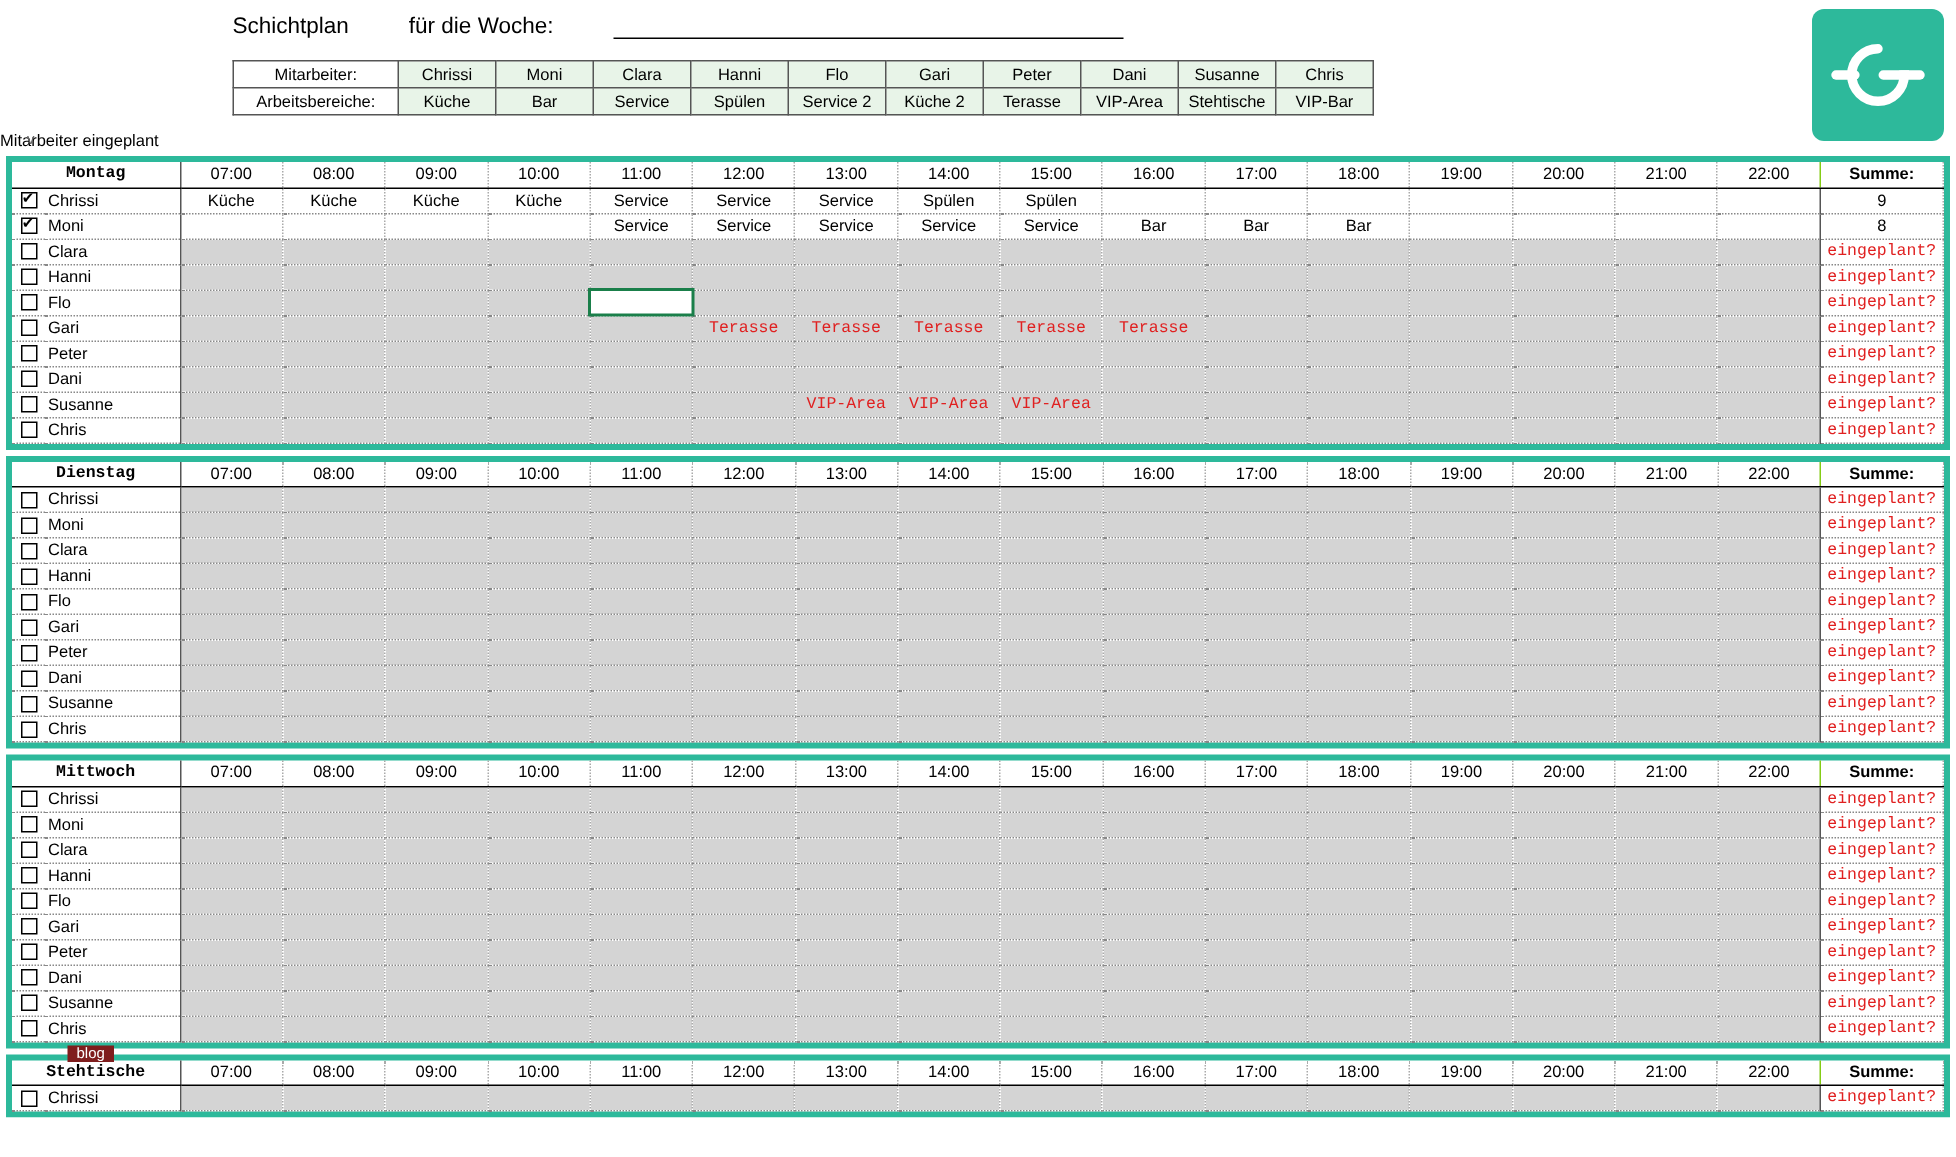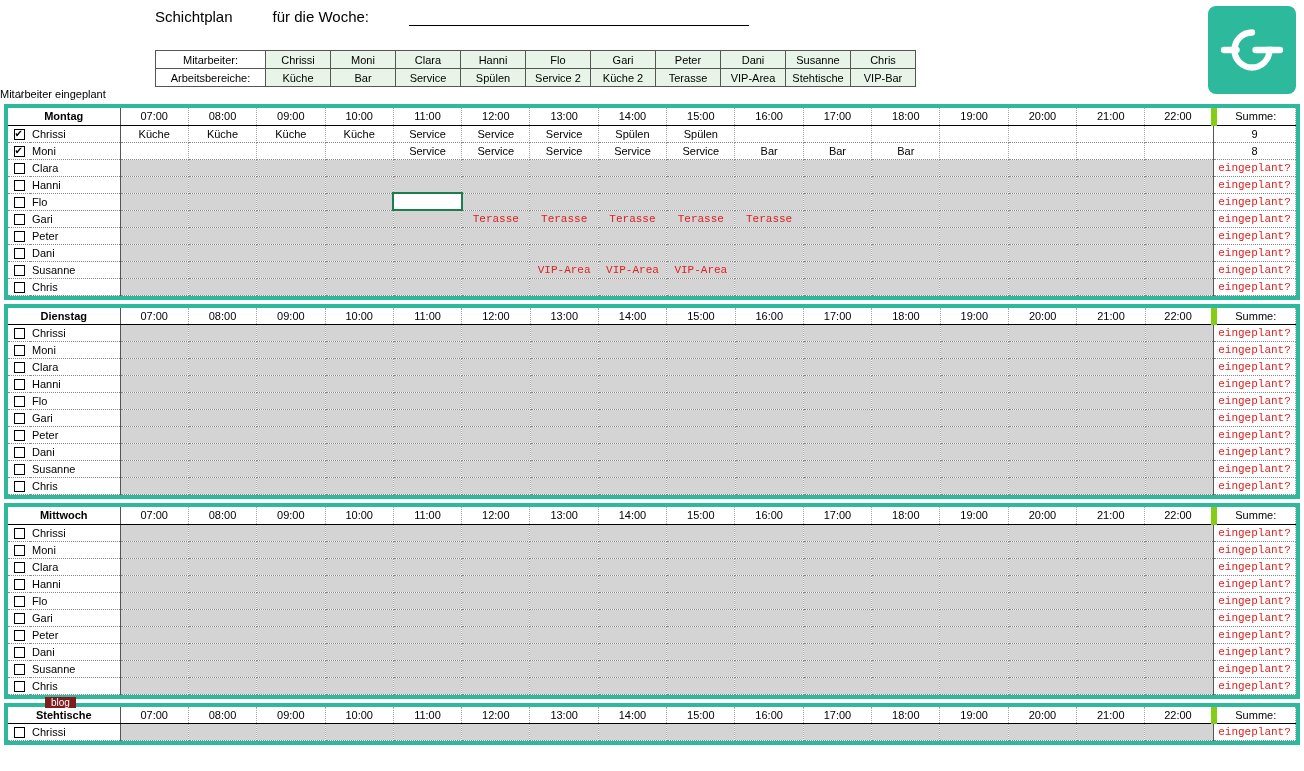--- a/index.html
+++ b/index.html
@@ -11,36 +11,36 @@
     color: #000;
     width: 1304px;
   }
   .top-area {
     position: relative;
     padding: 8px 0 8px 0;
     height: 100px;
   }
   .title-row {
     display: flex;
-    align-items: flex-start;
+    align-items: center;
     padding-left: 155px;
     gap: 40px;
   }
   .title-row .t1 { font-size: 15px; }
   .title-row .t2 { font-size: 15px; }
   .wk-line {
     border-bottom: 1px solid #000;
     width: 340px;
     height: 18px;
     display: inline-block;
   }
   .header-table {
     border-collapse: collapse;
     margin-left: 155px;
-    margin-top: 24px;
+    margin-top: 14px;
   }
   .header-table td, .header-table th {
     border: 1px solid #555;
     padding: 1px 6px;
     text-align: center;
     font-size: 11px;
     height: 18px;
     min-width: 65px;
   }
   .header-table .lbl { background: #fff; min-width: 110px; }
@@ -94,24 +94,25 @@
   }
   .day-table thead th {
     background: #fff;
     border-bottom: 1px solid #000;
     font-weight: normal;
   }
   .day-table thead th.day-name {
     font-weight: 700;
     text-align: center;
     border-right: 1px solid #555;
+    font-family: Liberation Mono, monospace;
   }
   .day-table thead th.summe {
-    font-weight: 400;
-    border-left: 6px solid #84cc16;
+    font-weight: 700;
+    border-left: 1px solid #84cc16;
   }
   .day-table .chk-col {
     width: 22px;
     background: #fff;
     border-right: none;
     text-align: center;
   }
   .day-table .name-col {
     width: 90px;
     text-align: left;

